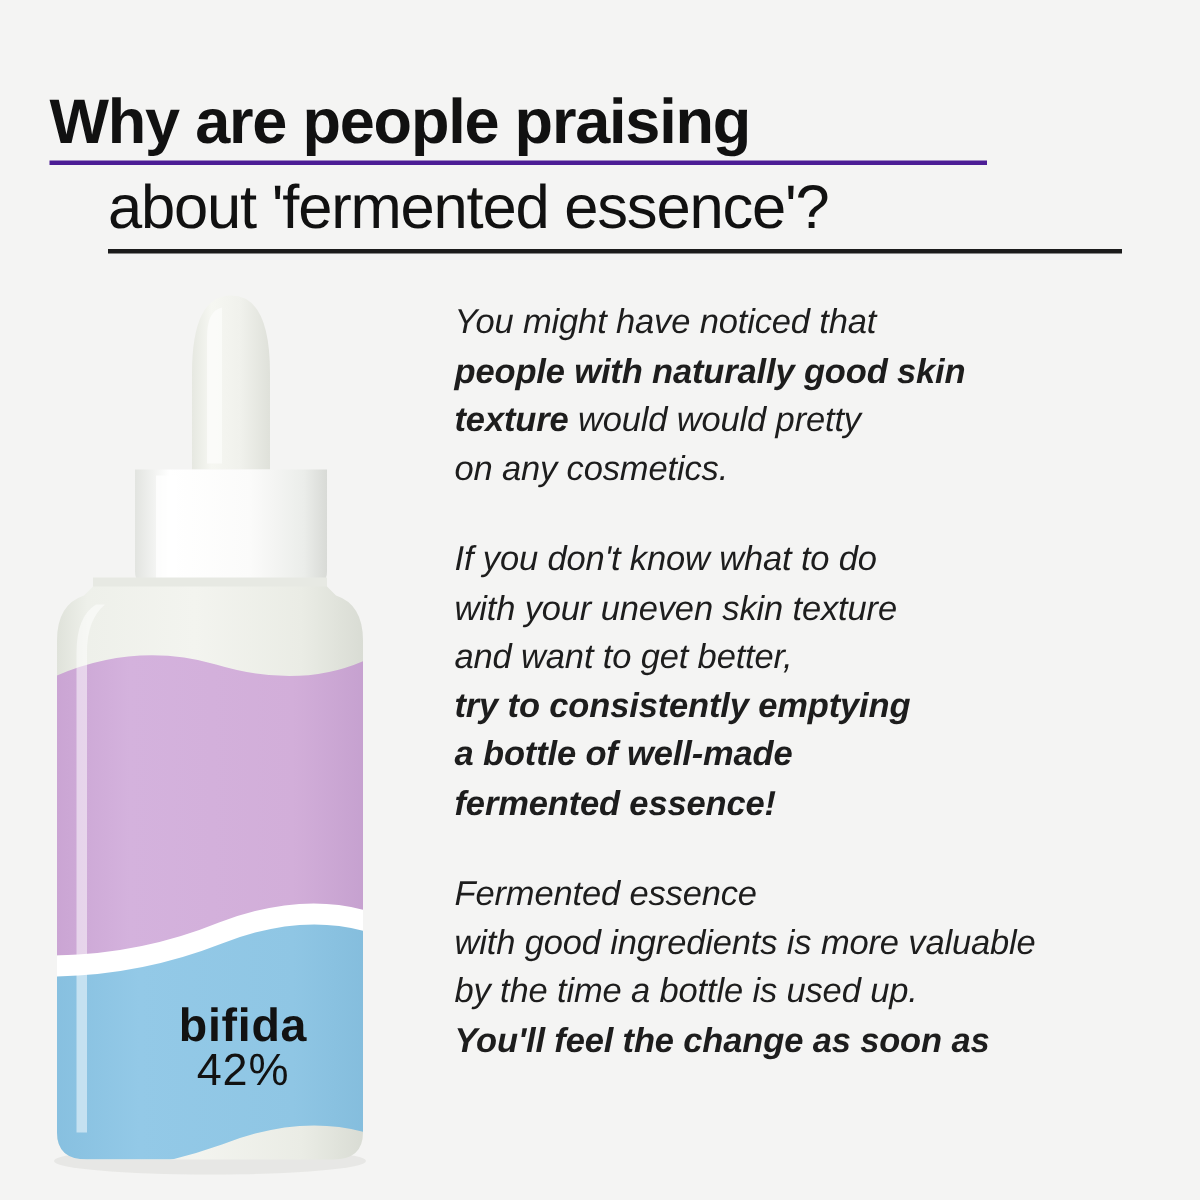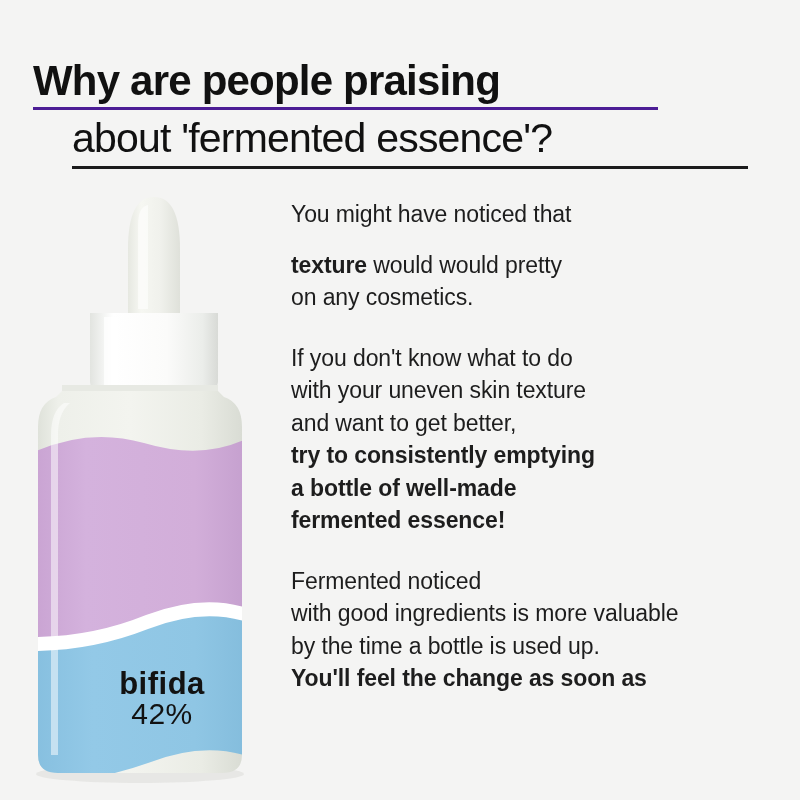--- a/index.html
+++ b/index.html
@@ -43,21 +43,21 @@
     border-bottom:3px solid #1b1b1b;
     margin-left:39px;
   }
 
   
   .copy{
     position:absolute;
     left:287px; top:198px;
     width:480px;
   }
-  .para{ margin:0 0 28px 4px; }
+  .para{ margin:0 0 28px 16px;font-style:italic; }
   .para:last-child{margin-bottom:0;}
   .line{
     font-size:23px;
     line-height:32.5px;
     white-space:nowrap;
     color:#1d1d1d;
     letter-spacing:-0.1px;
   }
   .line b{font-weight:bold;}
   .line .reg{font-weight:normal;}
@@ -165,20 +165,20 @@
       <path d="M33,250 Q33,226 46,218 L52,218 Q40,228 40,250 L40,570 L33,570 Z" fill="#ffffff" opacity="0.5"></path>
     </svg>
 
     <span class="label-txt bifida">bifida</span>
     <span class="label-txt pct">42%</span>
 
   </div>
 
   <div class="copy">
 
-    <p class="para"><span class="line"><span class="reg">You might have noticed that</span></span><br><br><span class="line"><b>texture</b><span class="reg"> would would pretty</span></span><br><span class="line"><span class="reg">on any cosmetics.</span></span></p>
+    <p class="para"><span class="line"><span class="reg">You might have noticed that</span></span><br><span class="line"><b>people with naturally good skin</b></span><br><span class="line"><b>texture</b><span class="reg"> would would pretty</span></span><br><span class="line"><span class="reg">on any cosmetics.</span></span></p>
 
     <p class="para"><span class="line"><span class="reg">If you don't know what to do</span></span><br><span class="line"><span class="reg">with your uneven skin texture</span></span><br><span class="line"><span class="reg">and want to get better,</span></span><br><span class="line"><b>try to consistently emptying</b></span><br><span class="line"><b>a bottle of well-made</b></span><br><span class="line"><b>fermented essence!</b></span></p>
 
-    <p class="para"><span class="line"><span class="reg">Fermented noticed</span></span><br><span class="line"><span class="reg">with good ingredients is more valuable</span></span><br><span class="line"><span class="reg">by the time a bottle is used up.</span></span><br><span class="line"><b>You'll feel the change as soon as</b></span><br></p>
+    <p class="para"><span class="line"><span class="reg">Fermented essence</span></span><br><span class="line"><span class="reg">with good ingredients is more valuable</span></span><br><span class="line"><span class="reg">by the time a bottle is used up.</span></span><br><span class="line"><b>You'll feel the change as soon as</b></span><br></p>
 
   </div>
 </div>
 
 </body></html>

